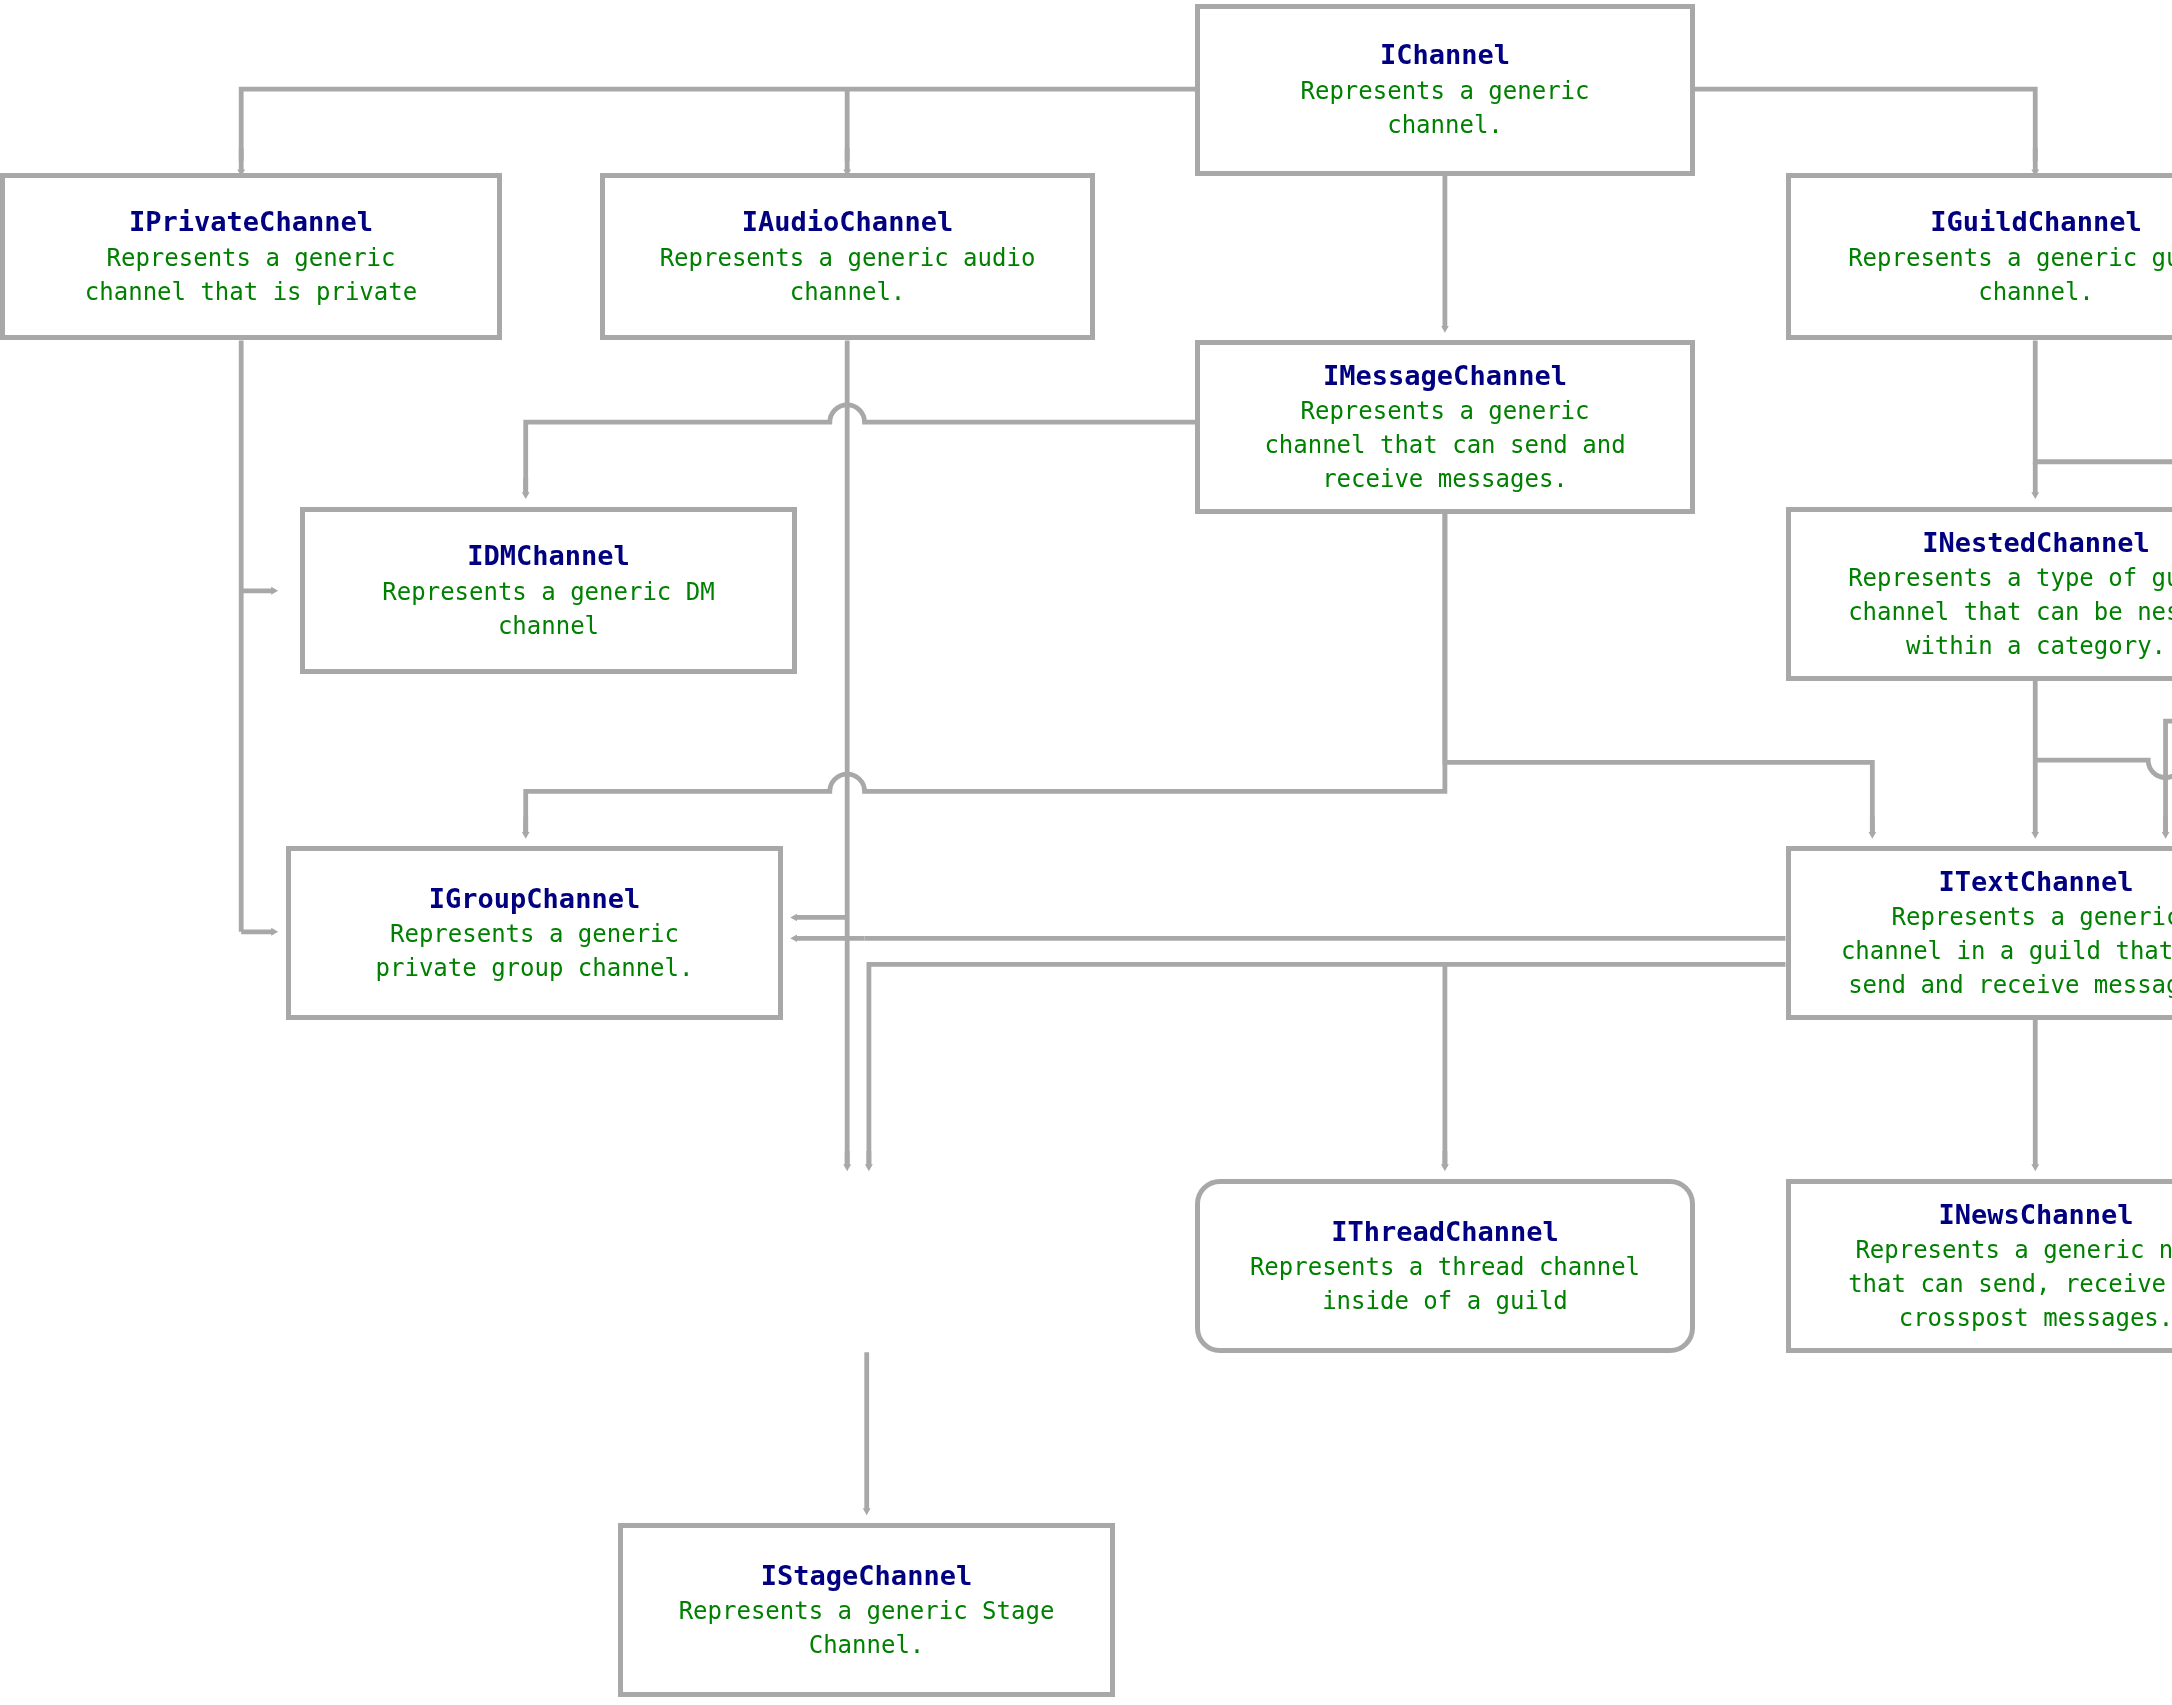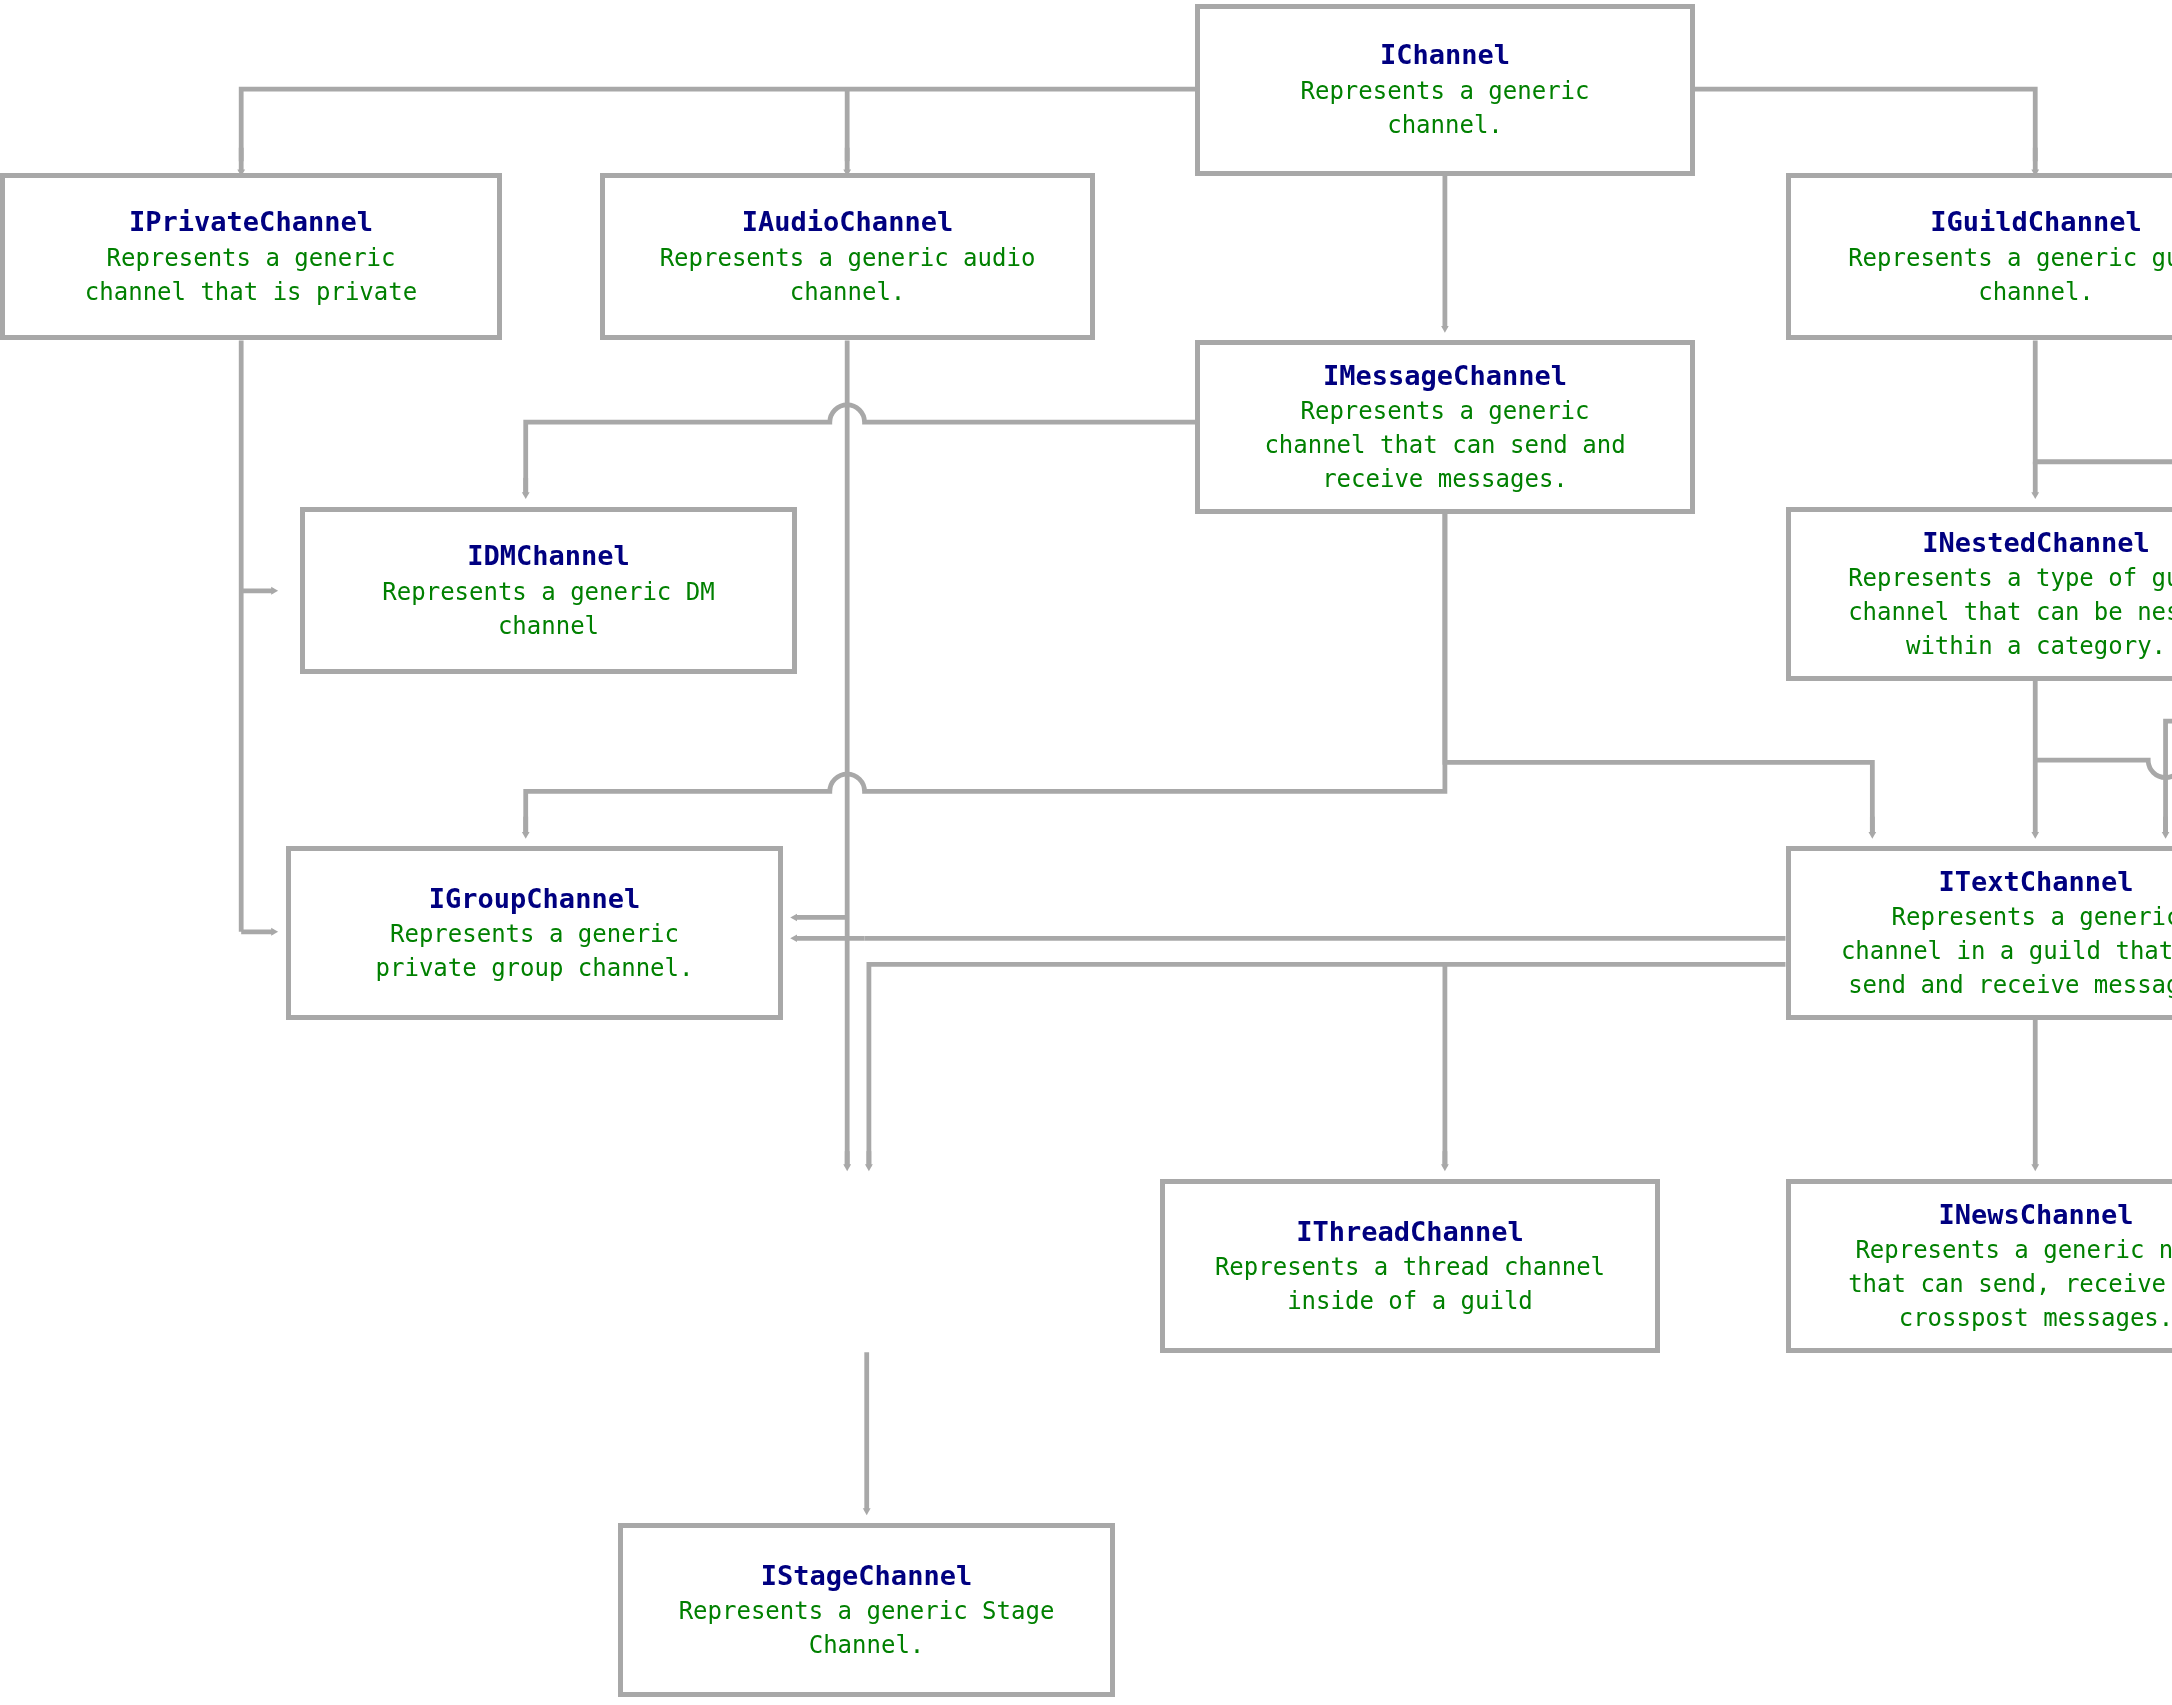--- a/index.html
+++ b/index.html
@@ -153,21 +153,21 @@
 
   <div class="node" style="left: 286px; top: 846px; width: 497px; height: 174px; border-color: rgb(168, 168, 168); background: rgb(255, 255, 255);">
     <div class="node-title" style="color: rgb(0, 0, 128);">IGroupChannel</div>
     <div class="node-desc" style="color: rgb(0, 128, 0);">Represents a generic<br>private group channel.</div>
   </div>
   <div class="node" style="left: 1786px; top: 846px; width: 500px; height: 174px; border-color: rgb(168, 168, 168); background: rgb(255, 255, 255);">
     <div class="node-title" style="color: rgb(0, 0, 128);">ITextChannel</div>
     <div class="node-desc" style="color: rgb(0, 128, 0);">Represents a generic<br>channel in a guild that can<br>send and receive messages.</div>
   </div>
 
-  <div class="node" style="left: 1160px; top: 1179px; width: 500px; height: 174px; border-color: rgb(168, 168, 168); background: rgb(255, 255, 255);">
+  <div class="node" style="left: 1195px; top: 1179px; width: 500px; height: 174px; border-color: rgb(168, 168, 168); background: rgb(255, 255, 255); border-radius: 25px;">
     <div class="node-title" style="color: rgb(0, 0, 128);">IThreadChannel</div>
     <div class="node-desc" style="color: rgb(0, 128, 0);">Represents a thread channel<br>inside of a guild</div>
   </div>
   <div class="node" style="left: 1786px; top: 1179px; width: 500px; height: 174px; border-color: rgb(168, 168, 168); background: rgb(255, 255, 255);">
     <div class="node-title" style="color: rgb(0, 0, 128);">INewsChannel</div>
     <div class="node-desc" style="color: rgb(0, 128, 0);">Represents a generic news<br>that can send, receive and<br>crosspost messages.</div>
   </div>
 
   <div class="node" style="left: 618px; top: 1523px; width: 497px; height: 174px; border-color: rgb(168, 168, 168); background: rgb(255, 255, 255);">
     <div class="node-title" style="color: rgb(0, 0, 128);">IStageChannel</div>

